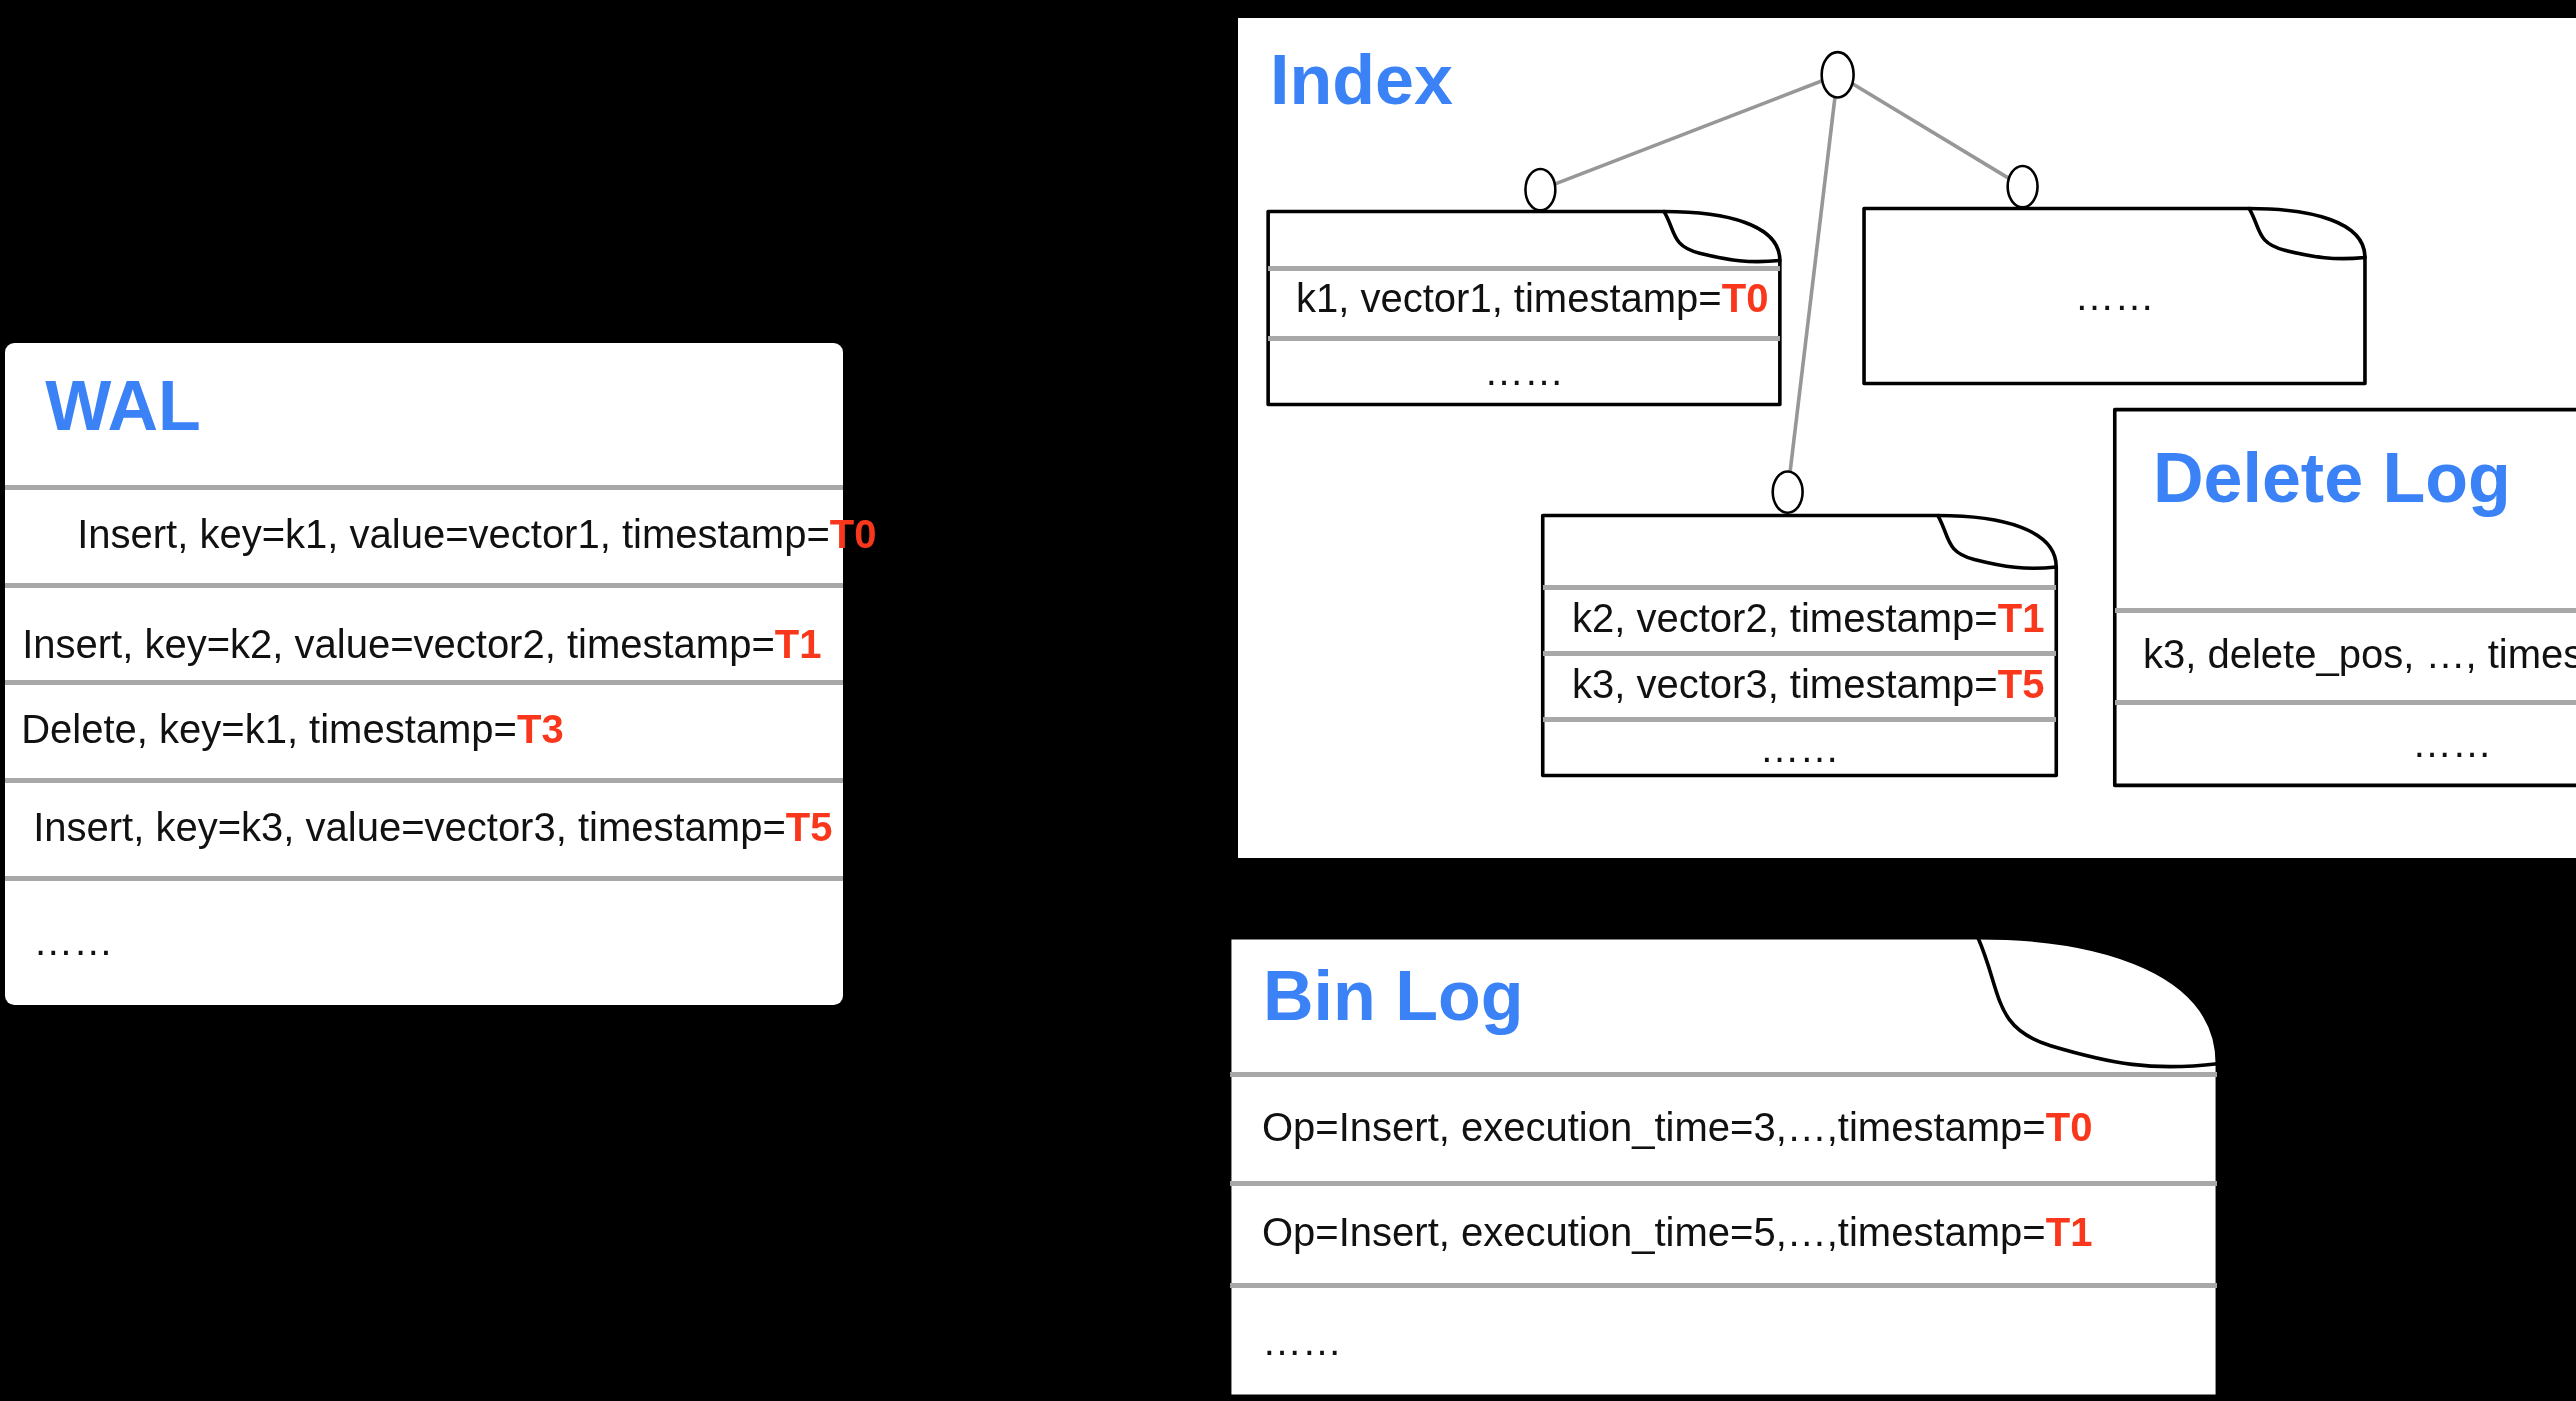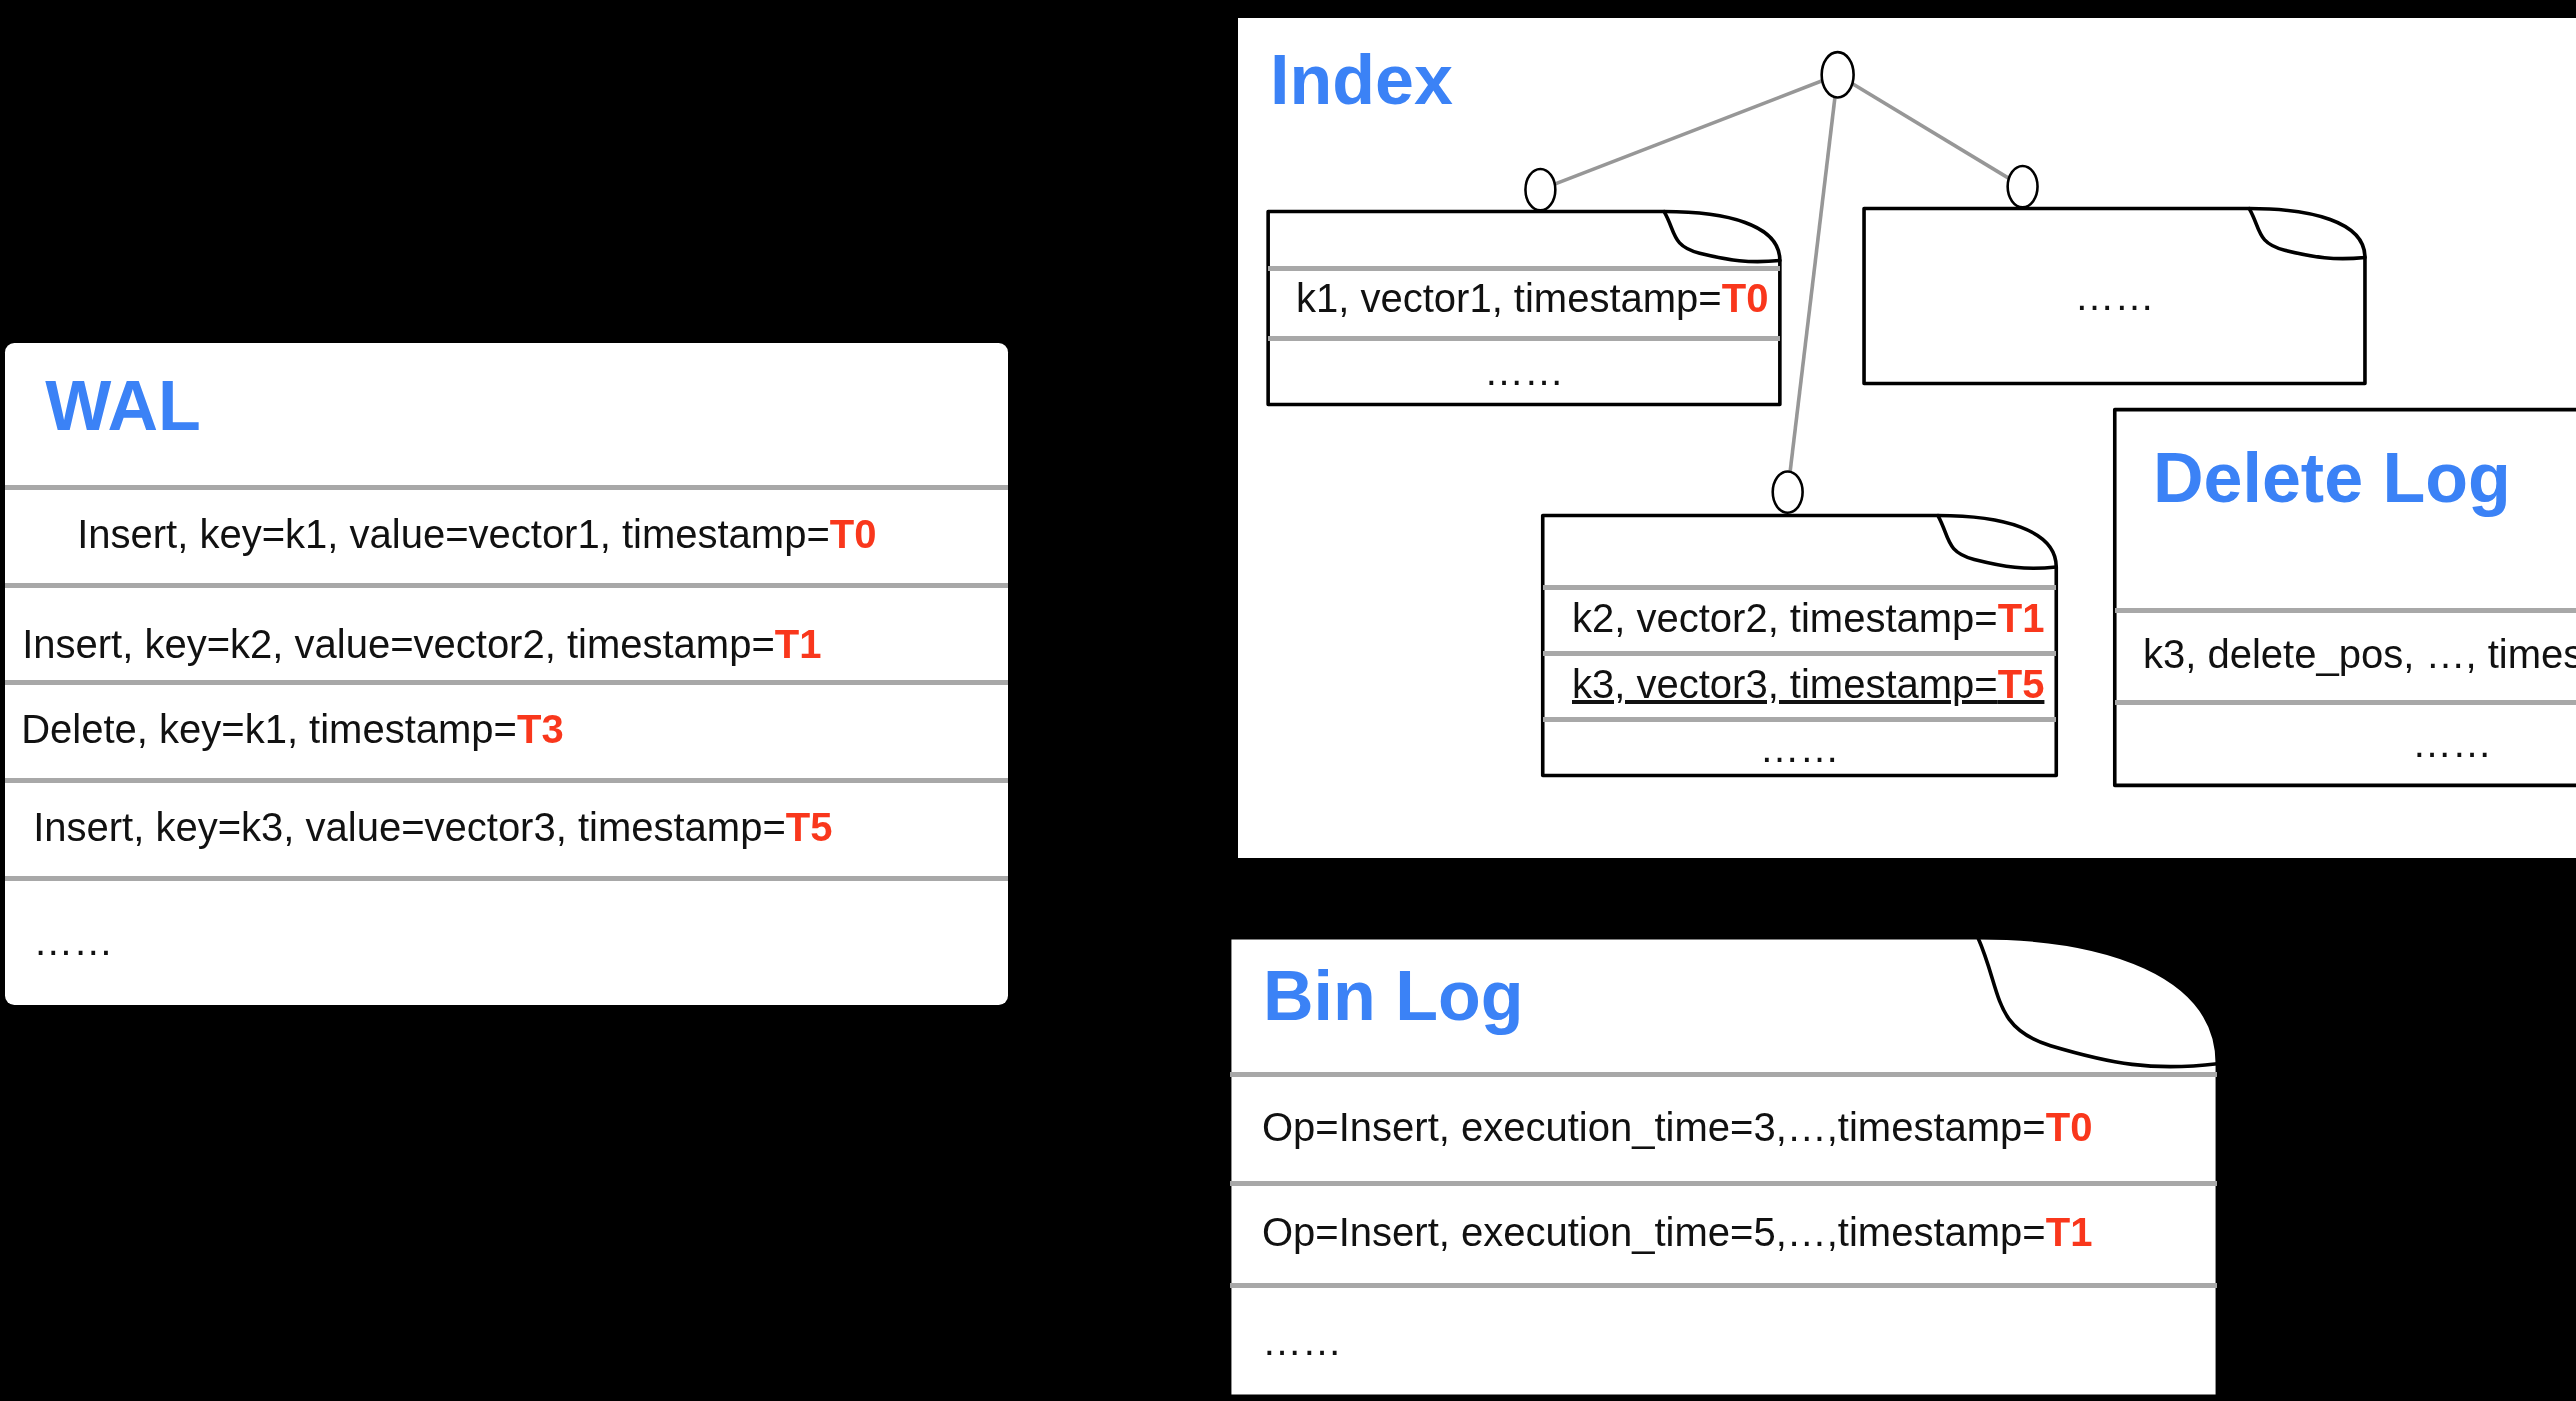--- a/index.html
+++ b/index.html
@@ -19,21 +19,21 @@
   }
   .row{
     position:absolute;left:0;right:0;display:flex;align-items:center;
     font-size:40px;white-space:nowrap;color:#111;line-height:1;
   }
   .row .hl{color:var(--red);font-weight:bold;}
   .row.centered{justify-content:center;}
   .divider{position:absolute;height:4.6px;background:var(--divider);}
   
   #wal{
-    position:absolute;left:5.2px;top:343px;width:1003px;height:662px;
+    position:absolute;left:5.2px;top:343px;width:838px;height:662px;
     background:#fff;border-radius:9.3px;
   }
   #wal .divider{left:0;right:0;}
   
   #index{
     position:absolute;left:1234px;top:14.4px;width:1574px;height:848px;
     background:#fff;border:4.6px solid #000;box-sizing:border-box;
   }
   
   .doc{position:absolute;}
@@ -116,21 +116,21 @@
         <path class="note-page" d="M 5 5 L 773 5 C 895.2 5 1003 31.5 1003 105 L 1003 510 L 5 510 Z"></path>
         <path class="note-flap" d="M 773 5 C 796.5 47.25 787.1 75.6 843.5 90.3 C 902.25 105 942.2 111.30000000000001 1003 105"></path>
       </svg>
     <div class="divider" style="top:72px;"></div>
     <div class="divider" style="top:138px;"></div>
     <div class="divider" style="top:204px;"></div>
     <div class="row" style="top:72px;height:66px;padding-left:32px;">
       <span>k2, vector2, timestamp=</span>
         <span class="hl">T1</span>
     </div>
-    <div class="row" style="top:138px;height:66px;padding-left:32px;text-decoration:underline;">
+    <div class="row" style="top:138px;height:66px;padding-left:32px;">
       <span>k3, vector3, timestamp=</span>
         <span class="hl">T5</span>
     </div>
     <div class="row centered" style="top:204px;height:61px;">
       <span>……</span>
     </div>
   </div>
 
   <div class="doc" id="delete-log" style="left:2112px;top:407px;width:680px;height:381px;">
       <svg viewBox="0 0 1320 740" class="note-svg">

